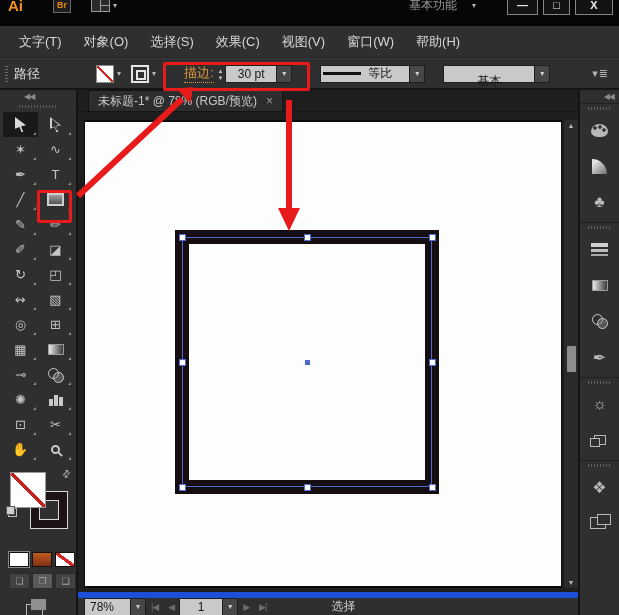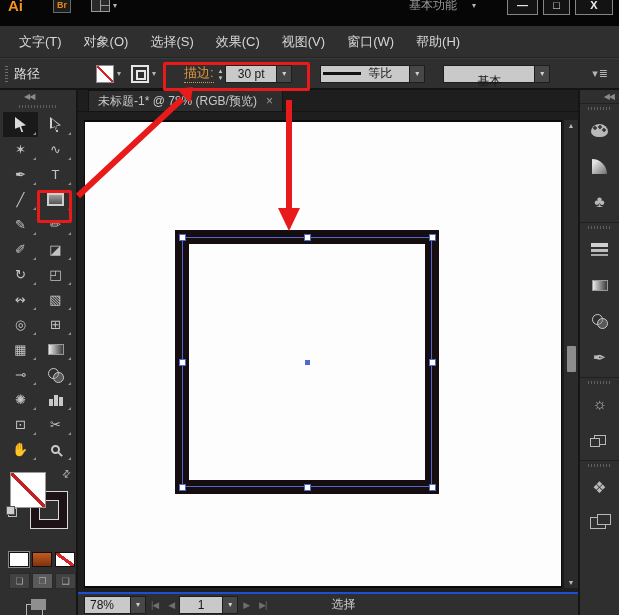--- a/index.html
+++ b/index.html
@@ -128,21 +128,21 @@
     display:flex;align-items:center;gap:9px;padding:0 9px;font-size:12px;color:#c8c8c8;}
   .tab-close{color:#9a9a9a;font-size:12px;line-height:12px;}
   #canvasrow{flex:1;position:relative;background:#1e1e1e;}
   #canvas{position:absolute;left:6px;top:8px;right:16px;bottom:4px;background:#fdfdfd;
     border:2px solid #0a0a0a;border-left-width:1px;border-right-width:1px;}
   #vscroll{position:absolute;right:0;top:8px;bottom:4px;width:15px;background:#2b2b2b;
     border-left:1px solid #1a1a1a;}
   .scr-up{position:absolute;top:2px;left:0;right:0;text-align:center;color:#b8b8b8;font-size:7px;}
   .scr-dn{position:absolute;bottom:2px;left:0;right:0;text-align:center;color:#b8b8b8;font-size:7px;}
   .scr-thumb{position:absolute;left:3px;top:226px;width:9px;height:26px;background:#8d8d8d;border-radius:1px;}
-  #statusbar{height:23px;background:var(--bg-panel);border-top:2px solid #1d4ed8;
+  #statusbar{height:23px;background:var(--bg-panel);border-top:6px solid #1d4ed8;
     display:flex;align-items:center;padding-left:6px;font-size:11px;}
   .zoom-field{width:47px;padding-left:5px;}
   .page-field{width:44px;justify-content:center;}
   .nav{color:#6e6e6e;font-size:9px;margin:0 5px;letter-spacing:-1px;}
   .status-text{color:#cfcfcf;font-size:12px;margin-left:60px;}
 
   
   #dock{position:absolute;right:0;top:90px;width:41px;height:525px;background:var(--bg-panel);
     border-left:2px solid var(--line);}
   .dock-head{height:13px;text-align:right;padding:2px 5px 0 0;color:#8a8a8a;font-size:8px;letter-spacing:-1px;}

